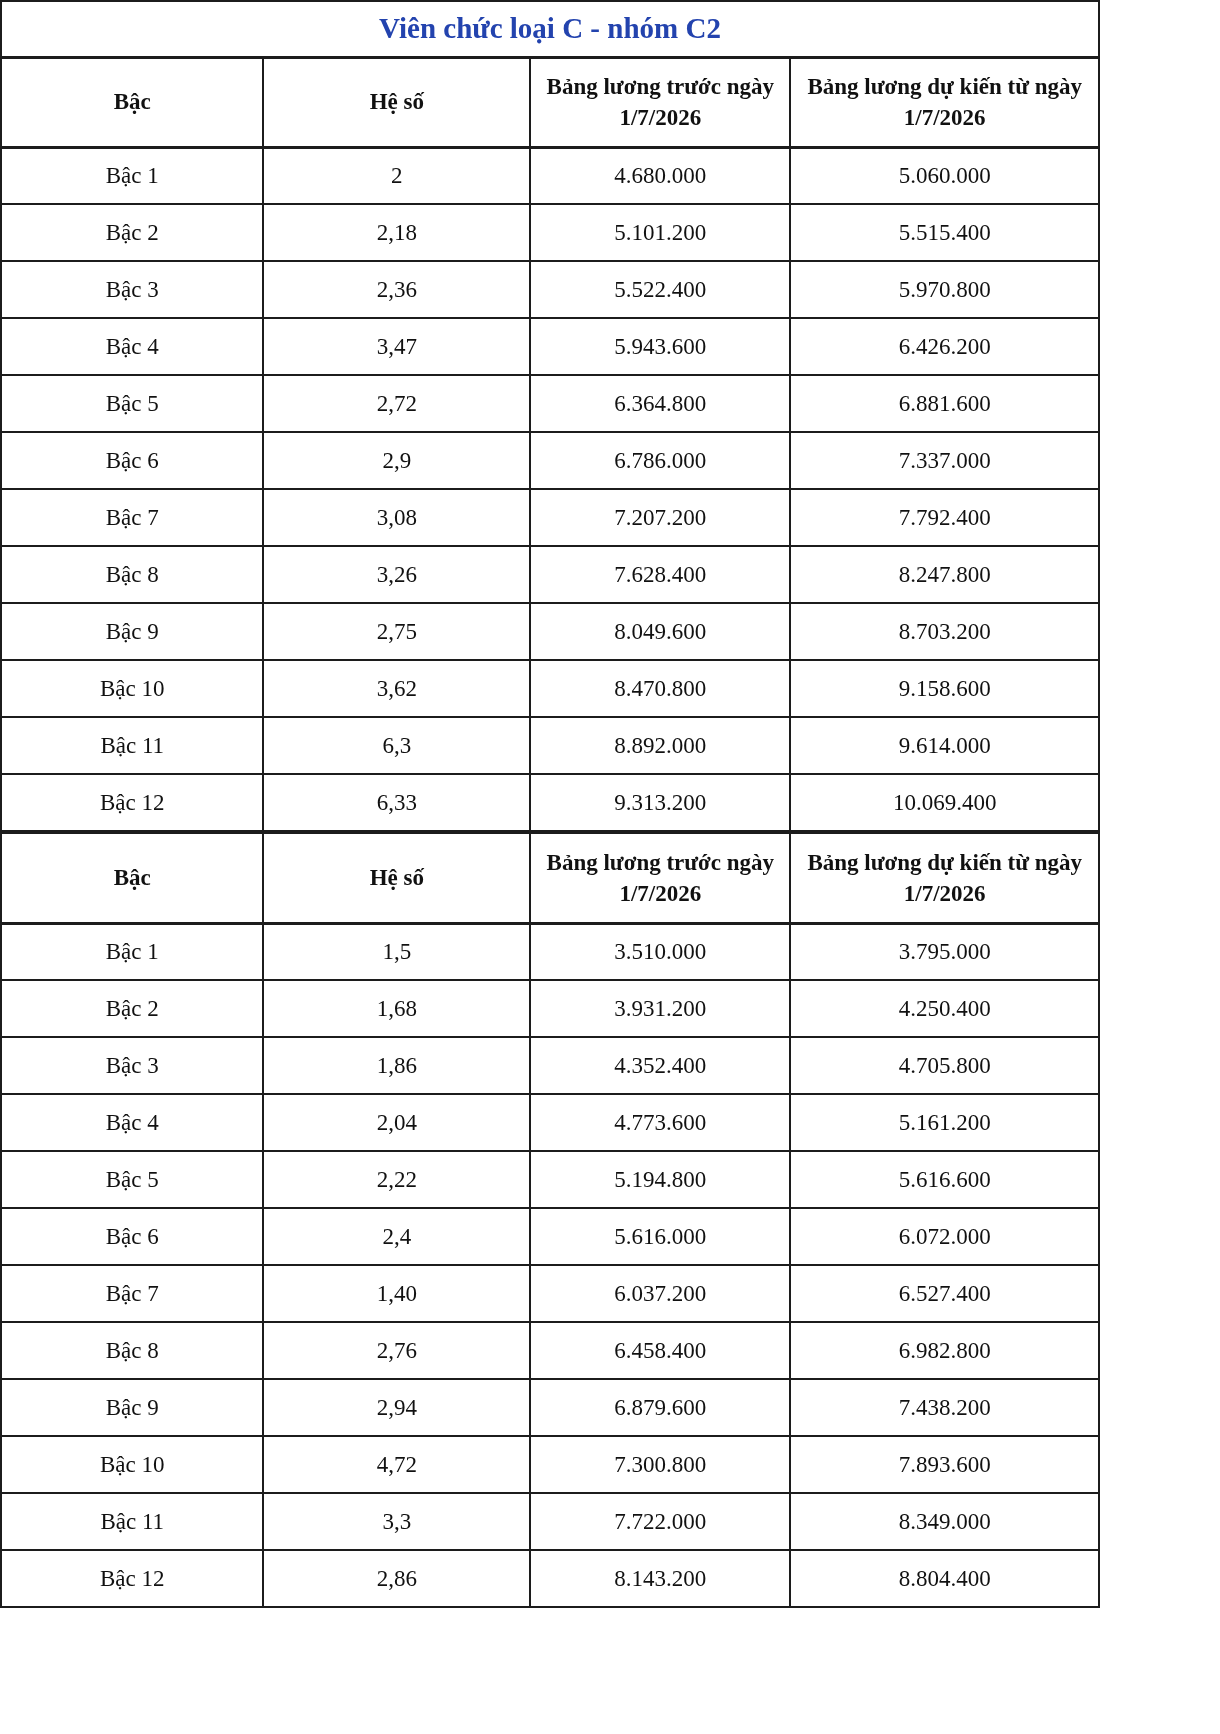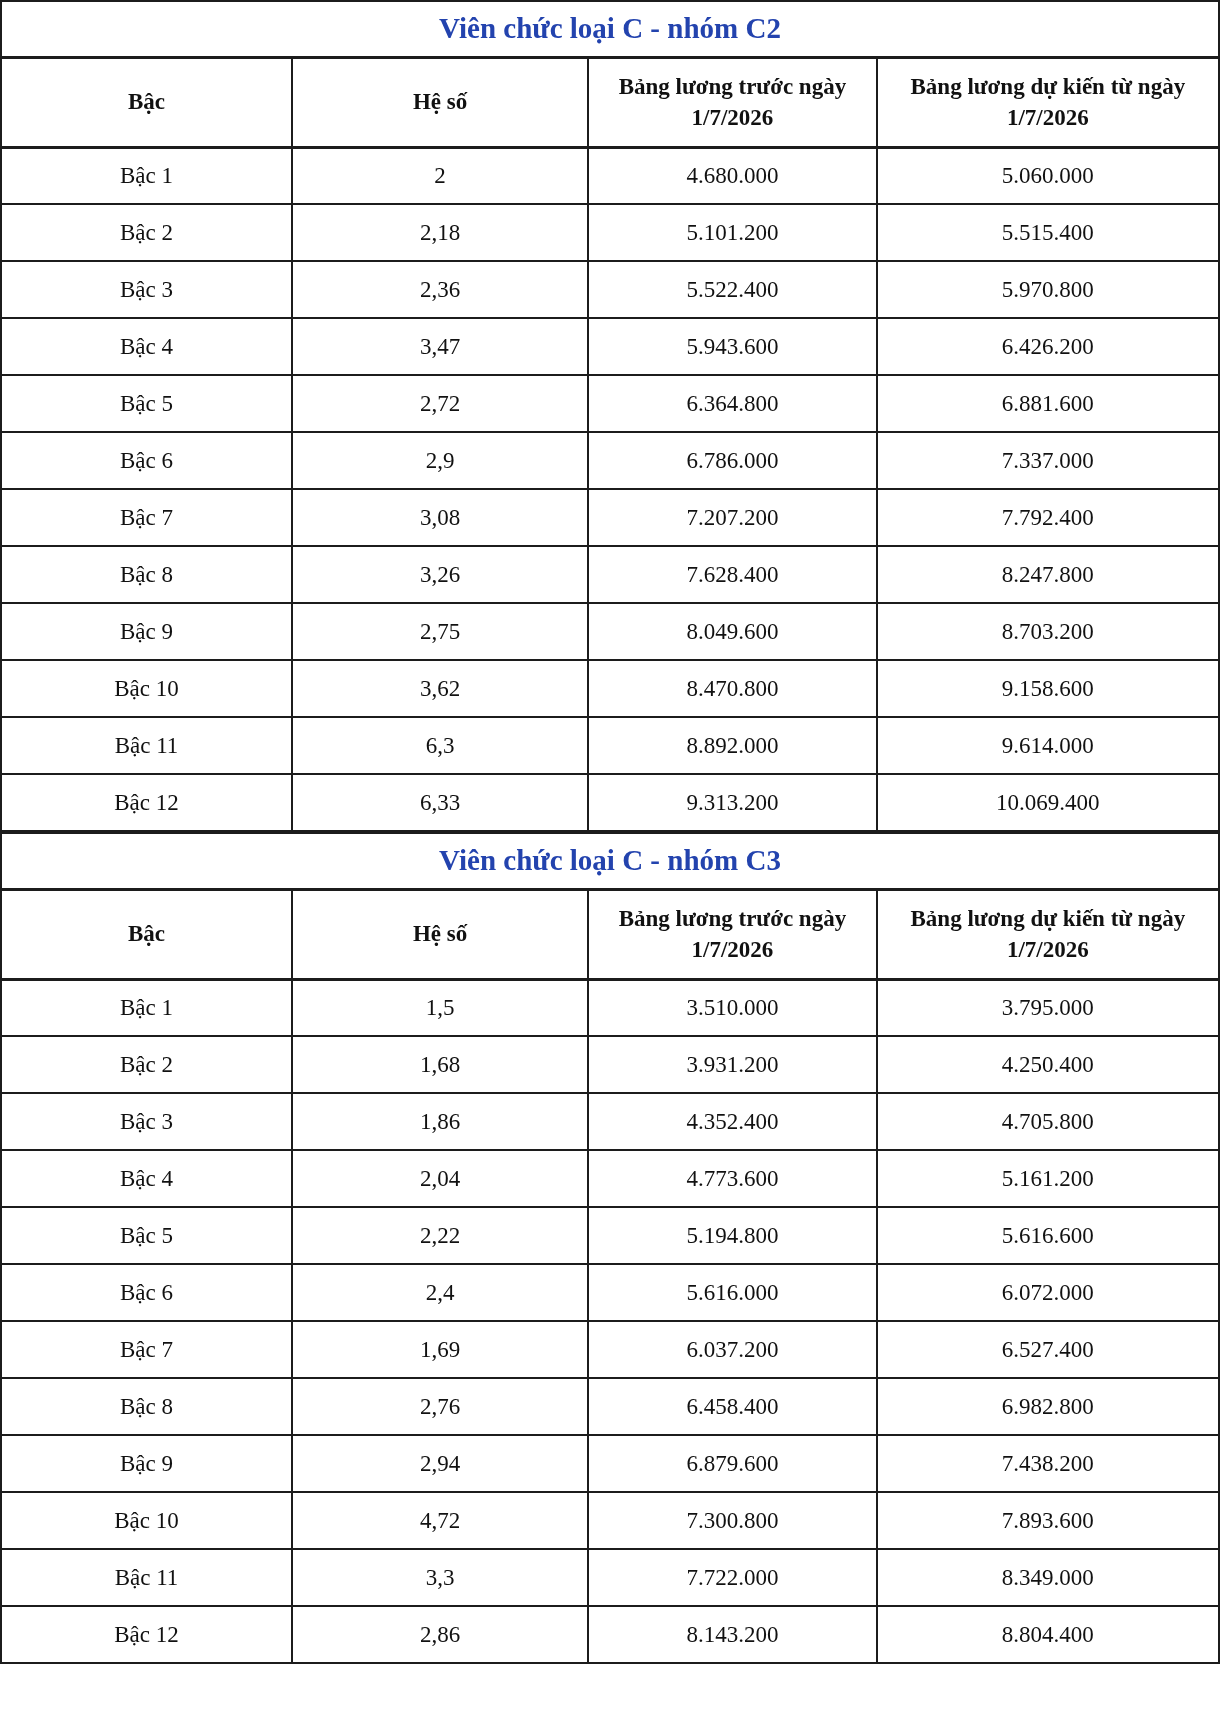--- a/index.html
+++ b/index.html
@@ -5,21 +5,21 @@
   :root { --title-blue:#2343ae; --border-dark:#1c1c1c; --text:#111; }
   * { box-sizing: border-box; }
   html,body { margin:0; padding:0; }
   body {
     width:1220px; height:1734px; background:#ffffff;
     font-family:"Liberation Serif","DejaVu Serif",serif;
     color:var(--text);
   }
   .page { width:1220px; }
   table.salary-table {
-    width:1220px; border-collapse:collapse; table-layout:fixed;
+    width:1100px; border-collapse:collapse; table-layout:fixed;
   }
   table.salary-table td, table.salary-table th {
     border:2px solid var(--border-dark);
     text-align:center; vertical-align:middle;
     padding:2px 10px;
   }
   tr.title-row td {
     height:56px;
     font-size:29px; font-weight:bold; color:var(--title-blue);
     border-bottom-width:3px;
@@ -133,23 +133,20 @@
     </section>
   <section class="table-block">
       <table class="salary-table">
         <colgroup>
           <col style="width: 23.9%;">
           <col style="width: 24.3%;">
           <col style="width: 23.7%;">
           <col style="width: 28.1%;">
         </colgroup>
         <thead>
-          <tr class="title-row">
-            <td colspan="4">Viên chức loại C - nhóm C3</td>
-          </tr>
           <tr class="header-row">
             <th>Bậc</th>
             <th>Hệ số</th>
             <th>Bảng lương trước ngày 1/7/2026</th>
             <th>Bảng lương dự kiến từ ngày 1/7/2026</th>
           </tr>
         </thead>
         <tbody>
           <tr>
             <td>Bậc 1</td>
@@ -182,21 +179,21 @@
             <td>5.616.600</td>
           </tr>
           <tr>
             <td>Bậc 6</td>
             <td>2,4</td>
             <td>5.616.000</td>
             <td>6.072.000</td>
           </tr>
           <tr>
             <td>Bậc 7</td>
-            <td>1,69</td>
+            <td>1,40</td>
             <td>6.037.200</td>
             <td>6.527.400</td>
           </tr>
           <tr>
             <td>Bậc 8</td>
             <td>2,76</td>
             <td>6.458.400</td>
             <td>6.982.800</td>
           </tr>
           <tr>

